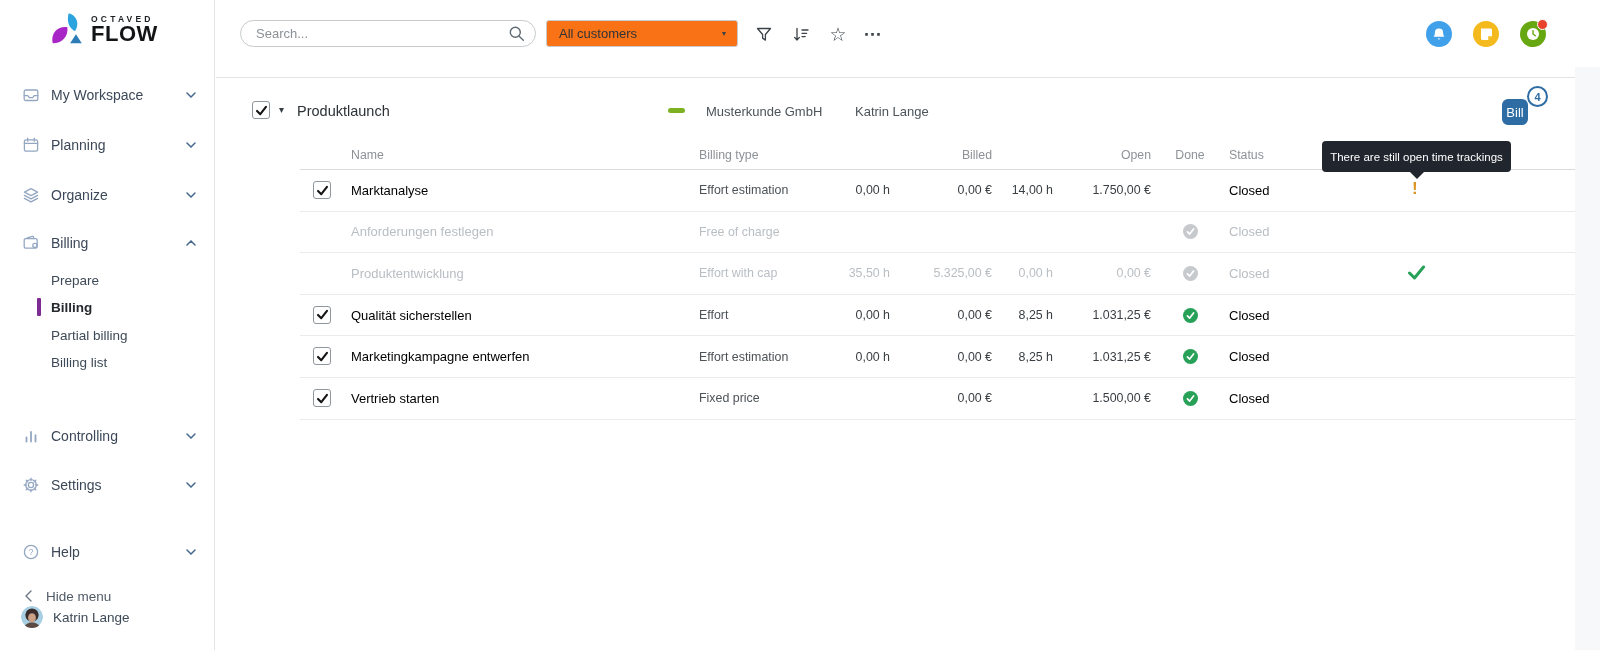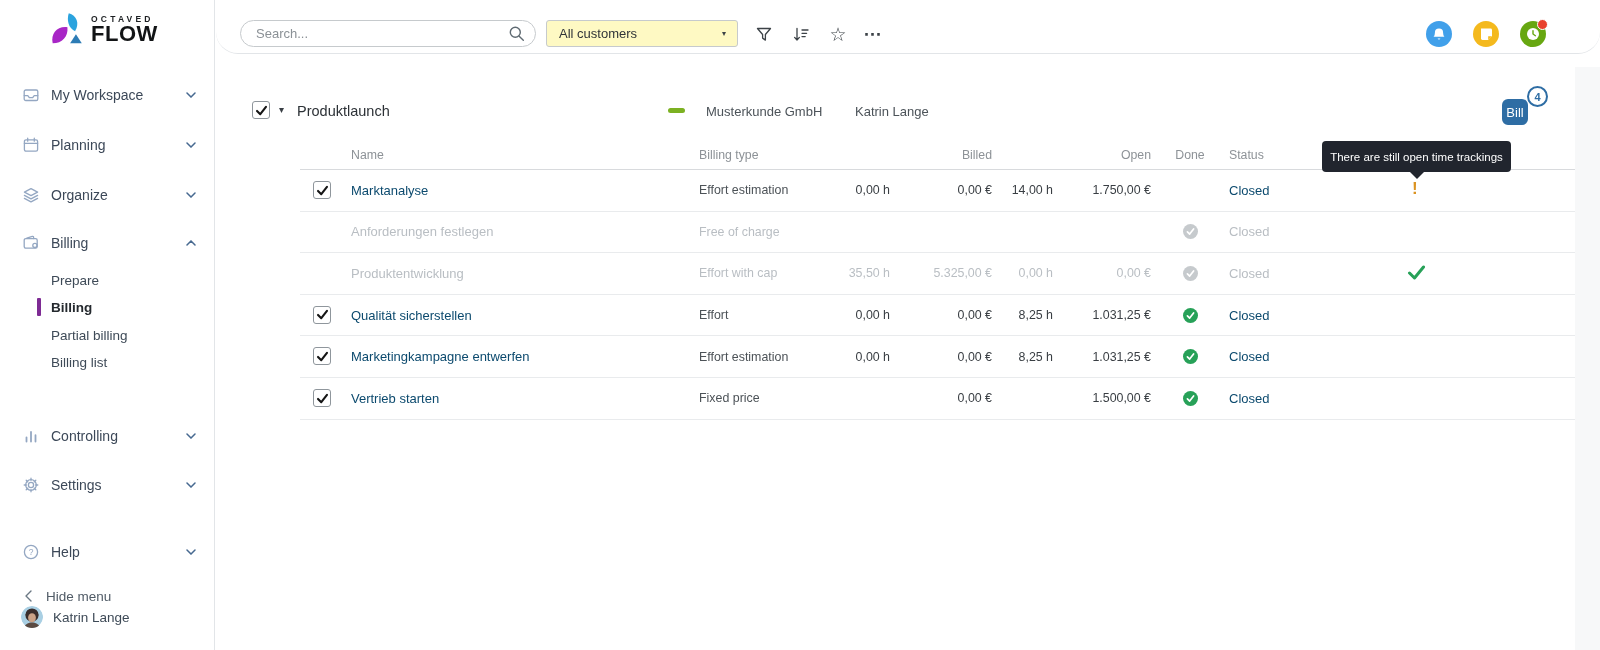--- a/index.html
+++ b/index.html
@@ -22,26 +22,26 @@
   .sub-item.active .slabel{font-weight:bold;color:#24292e;margin-left:51px;}
   .active-bar{position:absolute;left:37px;top:3px;width:4px;height:18px;background:#7e2b94;border-radius:1px;}
   .hide-item{position:absolute;left:0;width:214px;height:24px;display:flex;align-items:center;cursor:pointer;}
   .hide-item .hicon{margin-left:24px;display:flex;}
   .hide-item .slabel{margin-left:13px;font-size:13.5px;color:#505b66;}
   .user-item{position:absolute;left:0;width:214px;height:26px;display:flex;align-items:center;cursor:pointer;}
   .user-item .avatar{margin-left:21px;width:22px;height:22px;border-radius:50%;overflow:hidden;flex:0 0 22px;}
   .user-item .slabel{margin-left:10px;font-size:13.5px;color:#3e4a57;}
 
   
-  .topbar{position:absolute;left:216px;top:0;width:1384px;height:54px;background:#fff;border-bottom:1px solid #e2e5e8;box-sizing:border-box;border-radius:22px;}
+  .topbar{position:absolute;left:216px;top:0;width:1384px;height:78px;background:#fff;border-bottom:1px solid #e2e5e8;box-sizing:border-box;}
   .search-box{position:absolute;left:24px;top:20px;width:296px;height:27px;border:1px solid #c6cacd;border-radius:14px;box-sizing:border-box;display:flex;align-items:center;background:#fff;}
   .search-box input{border:none;outline:none;background:transparent;margin-left:13px;flex:1;font-size:13px;color:#333;font-family:"Liberation Sans",sans-serif;}
   .search-box input::placeholder{color:#8b9196;}
   .search-mag{margin-right:10px;display:flex;}
-  .dropdown{position:absolute;left:330px;top:20px;width:192px;height:27px;border:1px solid #c6cacd;border-radius:3px;box-sizing:border-box;display:flex;align-items:center;background:#fef9c3;cursor:pointer;}
+  .dropdown{position:absolute;left:330px;top:20px;width:192px;height:27px;border:1px solid #c6cacd;border-radius:3px;box-sizing:border-box;display:flex;align-items:center;background:#f97316;cursor:pointer;}
   .dropdown .dval{margin-left:12px;font-size:13px;color:#2f3338;flex:1;}
   .dropdown .dcaret{margin-right:11px;font-size:8px;color:#3c4247;}
   .tb-icon{position:absolute;top:22px;width:24px;height:24px;display:flex;align-items:center;justify-content:center;cursor:pointer;color:#3c4247;}
   .tb-star{font-size:19px;line-height:19px;}
   .tb-dots{font-size:18px;font-weight:bold;letter-spacing:1px;}
   .circle-btn{position:absolute;top:21px;width:26px;height:26px;border-radius:50%;display:flex;align-items:center;justify-content:center;cursor:pointer;}
   .circle-bell{background:#41a0ea;}
   .circle-note{background:#f4b91d;}
   .circle-clock{background:#67a711;}
   .red-dot{position:absolute;right:-2px;top:-2px;width:9px;height:9px;border-radius:50%;background:#e8412c;border:1.5px solid #fff;}
@@ -57,21 +57,21 @@
   .proj-customer{position:absolute;left:706px;top:104px;font-size:13px;color:#4c5359;}
   .proj-manager{position:absolute;left:855px;top:104px;font-size:13px;color:#4c5359;}
   .bill-btn{position:absolute;left:1502px;top:99px;width:26px;height:26px;background:#2e6da4;border-radius:6px;color:#fff;font-size:13px;display:flex;align-items:center;justify-content:center;cursor:pointer;}
   .bill-badge{position:absolute;left:1527px;top:86px;width:21px;height:21px;border-radius:50%;background:#fff;border:2px solid #2e6da4;box-sizing:border-box;color:#2e6da4;font-size:11px;font-weight:bold;display:flex;align-items:center;justify-content:center;z-index:3;}
 
   .grid{display:grid;grid-template-columns:36px 363px 131px 60px 102px 61px 98px 78px 91px 1fr;align-items:center;}
   .thead{position:absolute;left:300px;top:140px;width:1275px;height:30px;border-bottom:1px solid #d8dadd;box-sizing:border-box;}
   .th{font-size:12.3px;color:#8d9297;}
   .rows{position:absolute;left:300px;top:170px;width:1275px;}
   .row{height:41.6px;border-bottom:1px solid #e9ebed;box-sizing:border-box;cursor:pointer;}
-  .cell{font-size:13px;color:#0c4a6e;}
+  .cell{font-size:13px;color:#000000;}
   .cell.type{font-size:12.4px;color:#4c5257;}
   .cell.num{font-size:12.4px;color:#393e43;}
   .ra{text-align:right;}
   .ctr{display:flex;justify-content:center;}
   .cb-cell{padding-left:13px;box-sizing:border-box;}
   .status-cell{padding-left:0;}
   .row.muted .cell{color:#b9bec3;}
   .done-ic{width:15px;height:15px;border-radius:50%;display:flex;align-items:center;justify-content:center;}
   .done-ic.green{background:#27a158;}
   .done-ic.gray{background:#c6cacd;}

